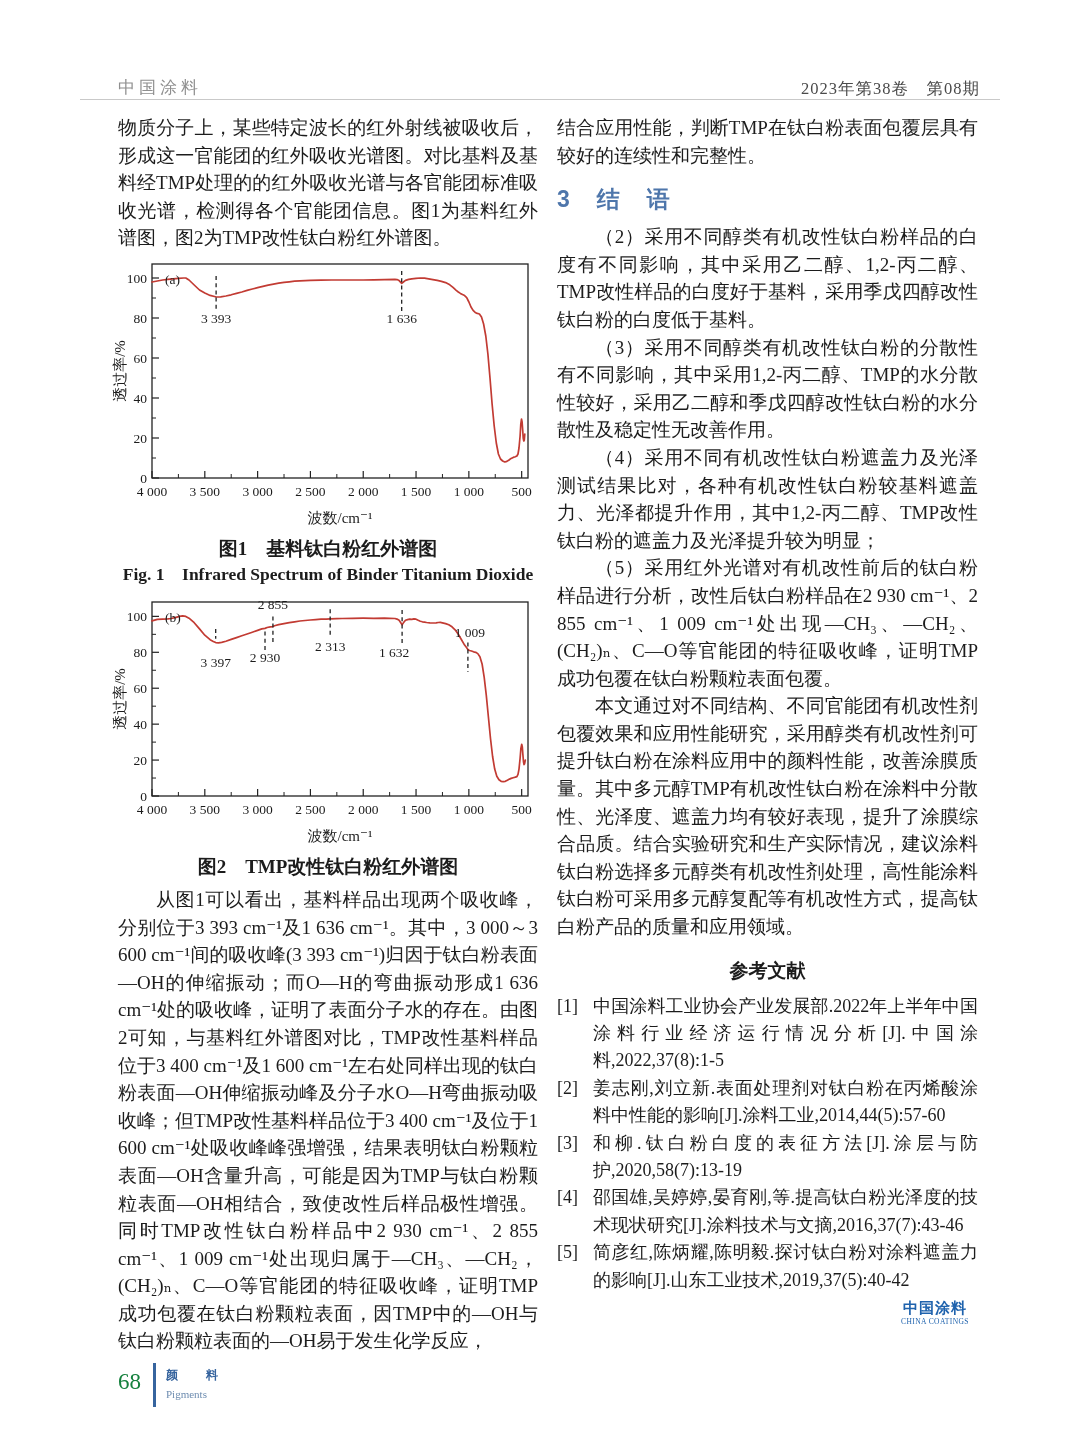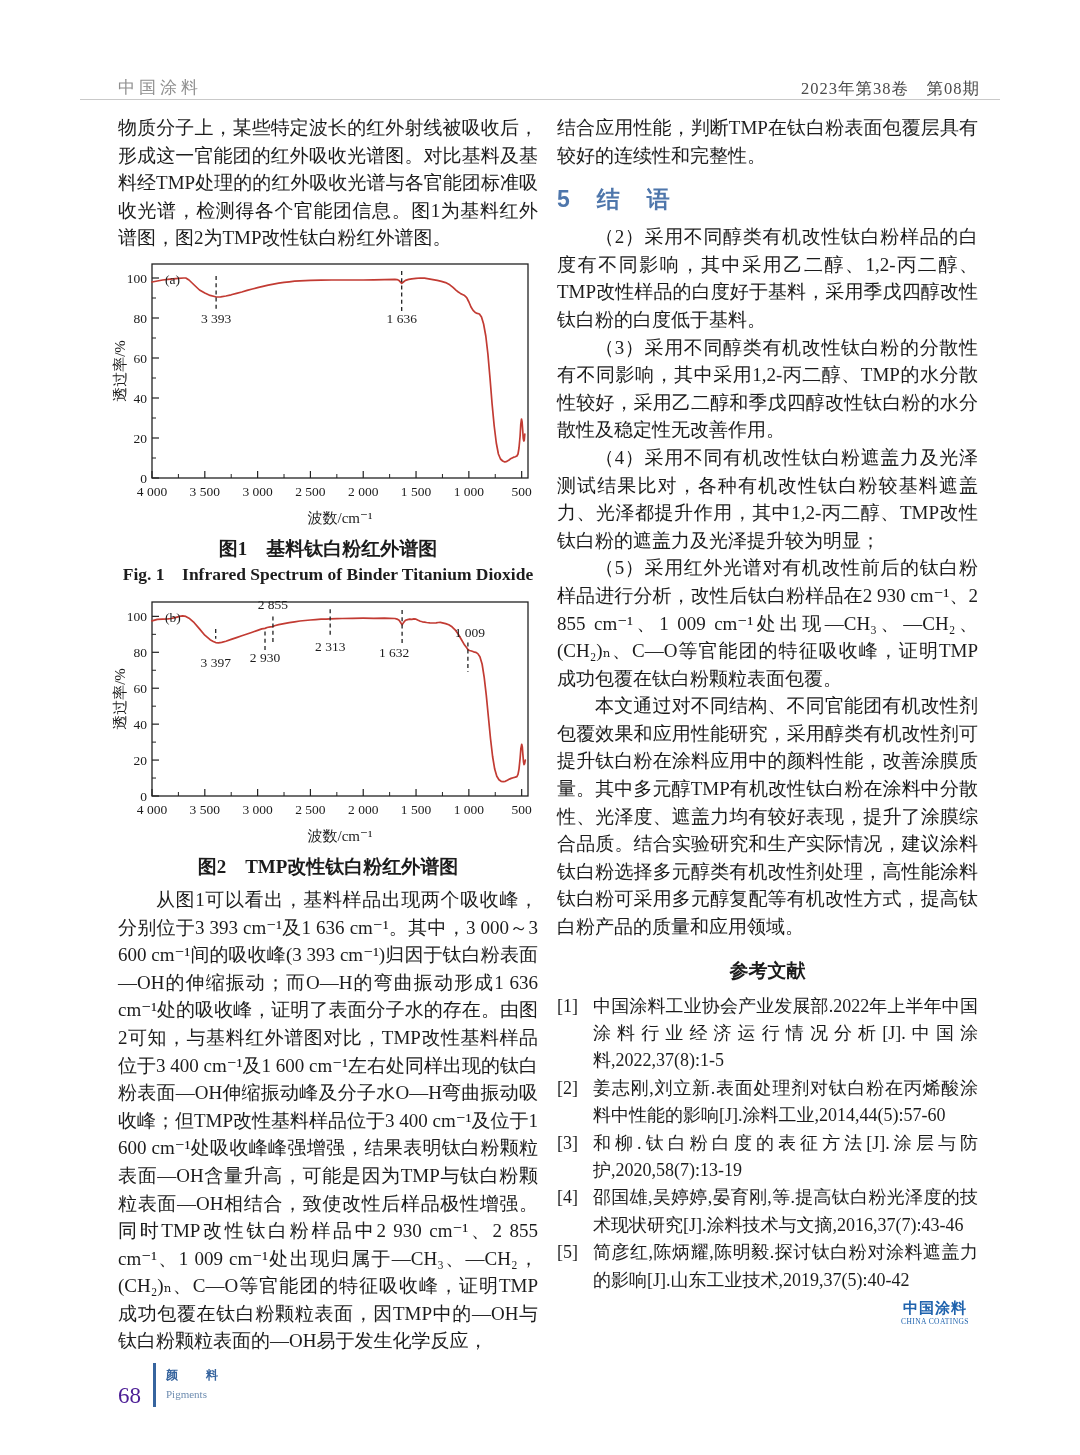--- a/index.html
+++ b/index.html
@@ -32,21 +32,21 @@
     color:#4e76ab;font-size:23px;font-weight:700;letter-spacing:2px;
     margin:15px 0 9px 0;line-height:30px;
   }
   .concl{margin:0;}
   .ref-head{font-size:19px;font-weight:700;text-align:center;margin:17px 0 9px;}
   .ref{display:flex;font-size:18px;line-height:27.4px;}
   .ref-num{width:36px;flex:none;}
   .ref-body{flex:1;text-align:justify;}
 
   .footer{position:absolute;left:118px;top:1363px;display:flex;align-items:flex-start;}
-  .pg-num{font-size:23px;color:#4c1d95;margin-top:20px;}
+  .pg-num{font-size:23px;color:#15803d;margin-top:6px;}
   .pg-bar{width:3px;height:44px;background:#36649e;margin:0 10px 0 12px;}
   .pg-sec-cn{font-size:12px;color:#36649e;font-weight:700;letter-spacing:8px;line-height:24px;}
   .pg-sec-en{font-size:11px;color:#6d8cb0;line-height:14px;}
 
   .logo{position:absolute;left:891px;top:1300px;width:88px;text-align:center;}
   .logo-cn{font-size:15px;font-weight:700;color:#1e62ad;letter-spacing:1px;line-height:17px;}
   .logo-en{font-size:7.5px;color:#1e62ad;letter-spacing:0.4px;line-height:10px;}
 </style>
 </head>
 <body>
@@ -176,21 +176,21 @@
       </svg>
   </div>
   <p class="cap-cn">图2　TMP改性钛白粉红外谱图</p>
 
   <p class="para indent" style="margin-top:6px;">从图1可以看出，基料样品出现两个吸收峰，分别位于3 393 cm⁻¹及1 636 cm⁻¹。其中，3 000～3 600 cm⁻¹间的吸收峰(3 393 cm⁻¹)归因于钛白粉表面—OH的伸缩振动；而O—H的弯曲振动形成1 636 cm⁻¹处的吸收峰，证明了表面分子水的存在。由图2可知，与基料红外谱图对比，TMP改性基料样品位于3 400 cm⁻¹及1 600 cm⁻¹左右处同样出现的钛白粉表面—OH伸缩振动峰及分子水O—H弯曲振动吸收峰；但TMP改性基料样品位于3 400 cm⁻¹及位于1 600 cm⁻¹处吸收峰峰强增强，结果表明钛白粉颗粒表面—OH含量升高，可能是因为TMP与钛白粉颗粒表面—OH相结合，致使改性后样品极性增强。同时TMP改性钛白粉样品中2 930 cm⁻¹、2 855 cm⁻¹、1 009 cm⁻¹处出现归属于—CH₃、—CH₂，(CH₂)ₙ、C—O等官能团的特征吸收峰，证明TMP成功包覆在钛白粉颗粒表面，因TMP中的—OH与钛白粉颗粒表面的—OH易于发生化学反应，</p>
 </div>
 
 <div class="col-right">
   <p class="para">结合应用性能，判断TMP在钛白粉表面包覆层具有较好的连续性和完整性。</p>
 
-  <div class="sec-head">5　结　语</div>
+  <div class="sec-head">3　结　语</div>
 
   <p class="para indent concl">（2）采用不同醇类有机改性钛白粉样品的白度有不同影响，其中采用乙二醇、1,2-丙二醇、TMP改性样品的白度好于基料，采用季戊四醇改性钛白粉的白度低于基料。</p>
   <p class="para indent concl">（3）采用不同醇类有机改性钛白粉的分散性有不同影响，其中采用1,2-丙二醇、TMP的水分散性较好，采用乙二醇和季戊四醇改性钛白粉的水分散性及稳定性无改善作用。</p>
   <p class="para indent concl">（4）采用不同有机改性钛白粉遮盖力及光泽测试结果比对，各种有机改性钛白粉较基料遮盖力、光泽都提升作用，其中1,2-丙二醇、TMP改性钛白粉的遮盖力及光泽提升较为明显；</p>
   <p class="para indent concl">（5）采用红外光谱对有机改性前后的钛白粉样品进行分析，改性后钛白粉样品在2 930 cm⁻¹、2 855 cm⁻¹、1 009 cm⁻¹处出现—CH₃、—CH₂、(CH₂)ₙ、C—O等官能团的特征吸收峰，证明TMP成功包覆在钛白粉颗粒表面包覆。</p>
   <p class="para indent concl">本文通过对不同结构、不同官能团有机改性剂包覆效果和应用性能研究，采用醇类有机改性剂可提升钛白粉在涂料应用中的颜料性能，改善涂膜质量。其中多元醇TMP有机改性钛白粉在涂料中分散性、光泽度、遮盖力均有较好表现，提升了涂膜综合品质。结合实验研究和生产实际情况，建议涂料钛白粉选择多元醇类有机改性剂处理，高性能涂料钛白粉可采用多元醇复配等有机改性方式，提高钛白粉产品的质量和应用领域。</p>
 
   <div class="ref-head">参考文献</div>
 
   <div class="ref">

